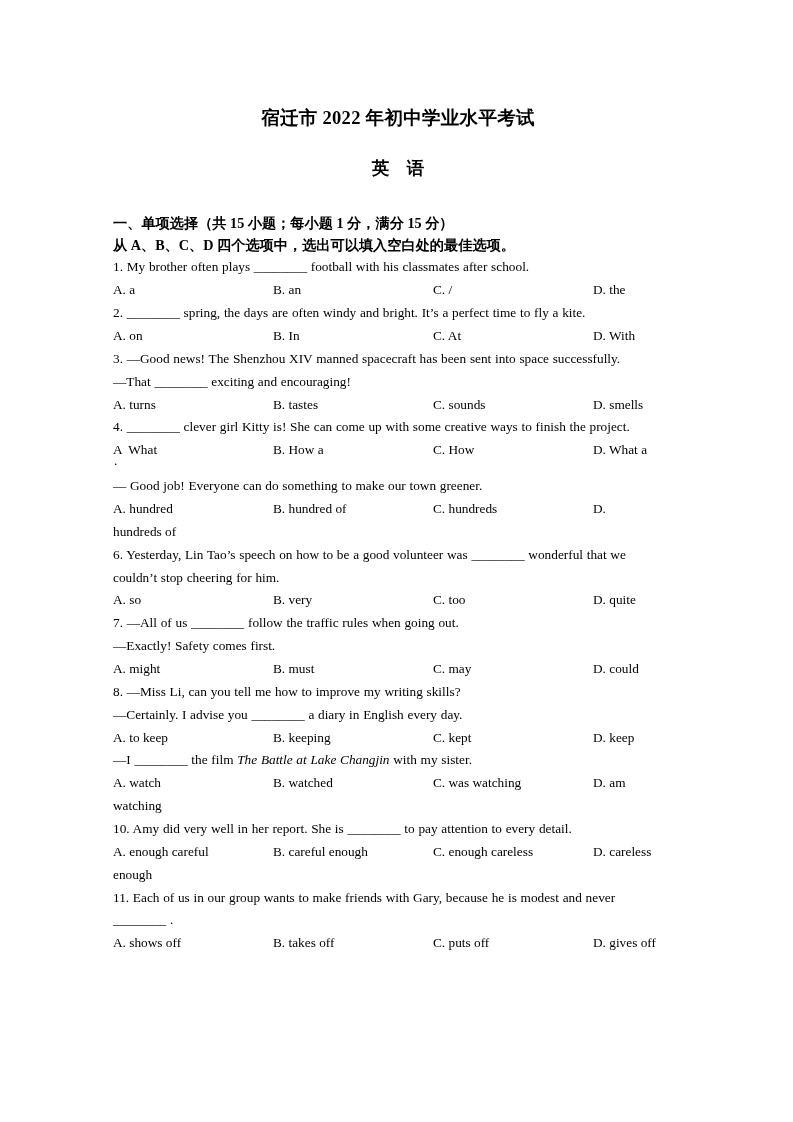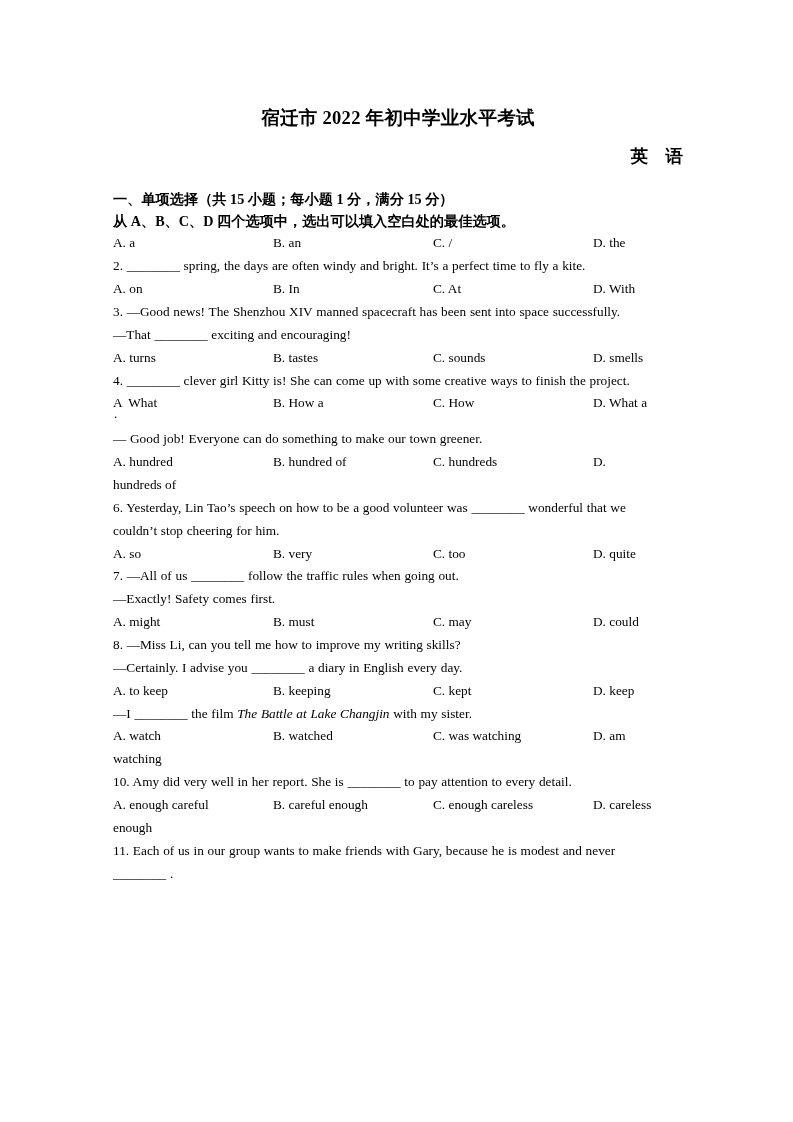--- a/index.html
+++ b/index.html
@@ -25,24 +25,24 @@
   .doc-title {
     text-align: center;
     font-size: 18.5px;
     font-weight: bold;
     letter-spacing: 0.3px;
     margin: 0;
     padding-top: 95px;
     line-height: 1.2;
   }
   .doc-subject {
-    text-align: right;
+    text-align: center;
     font-size: 17.5px;
     font-weight: bold;
-    margin: 0;
+    margin: 12px;
     padding-top: 17px;
     line-height: 1.2;
   }
   .section-head {
     font-size: 14.2px;
     font-weight: bold;
     line-height: 1.52;
     margin: 0;
     white-space: pre;
   }
@@ -103,20 +103,21 @@
 
 <div class="page">
 
   <div class="doc-title">宿迁市 2022 年初中学业水平考试</div>
   <div class="doc-subject">英　语</div>
 
   <div class="section-head first">一、单项选择（共 15 小题；每小题 1 分，满分 15 分）</div>
   <div class="section-head">从 A、B、C、D 四个选项中，选出可以填入空白处的最佳选项。</div>
 
   <div>
+    <div class="q-line">1. My brother often plays ________ football with his classmates after school.</div>
     <div class="opts"><span class="opt a">A. a</span><span class="opt b">B. an</span><span class="opt c">C. /</span><span class="opt d">D. the</span></div>
   </div>
 
   <div>
     <div class="q-line">2. ________ spring, the days are often windy and bright. It’s a perfect time to fly a kite.</div>
     <div class="opts"><span class="opt a">A. on</span><span class="opt b">B. In</span><span class="opt c">C. At</span><span class="opt d">D. With</span></div>
   </div>
 
   <div>
     <div class="q-line">3. —Good news! The Shenzhou XIV manned spacecraft has been sent into space successfully.</div>
@@ -162,15 +163,16 @@
 
   <div>
     <div class="q-line">10. Amy did very well in her report. She is ________ to pay attention to every detail.</div>
     <div class="opts"><span class="opt a">A. enough careful</span><span class="opt b">B. careful enough</span><span class="opt c">C. enough careless</span><span class="opt d">D. careless</span></div>
     <div class="opt-wrap">enough</div>
   </div>
 
   <div>
     <div class="q-line">11. Each of us in our group wants to make friends with Gary, because he is modest and never</div>
     <div class="q-line">________ .</div>
+    <div class="opts"><span class="opt a">A. shows off</span><span class="opt b">B. takes off</span><span class="opt c">C. puts off</span><span class="opt d">D. gives off</span></div>
   </div>
 
 </div>
 
 </body></html>

